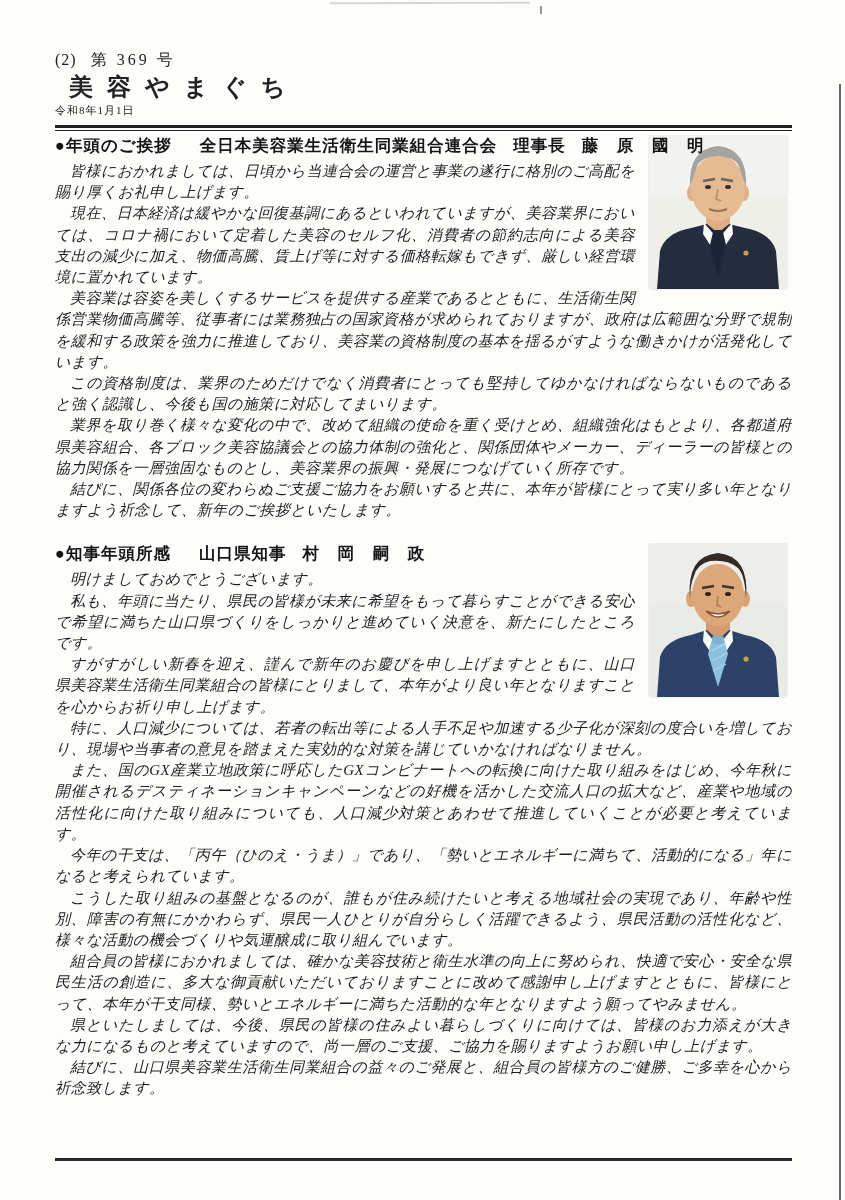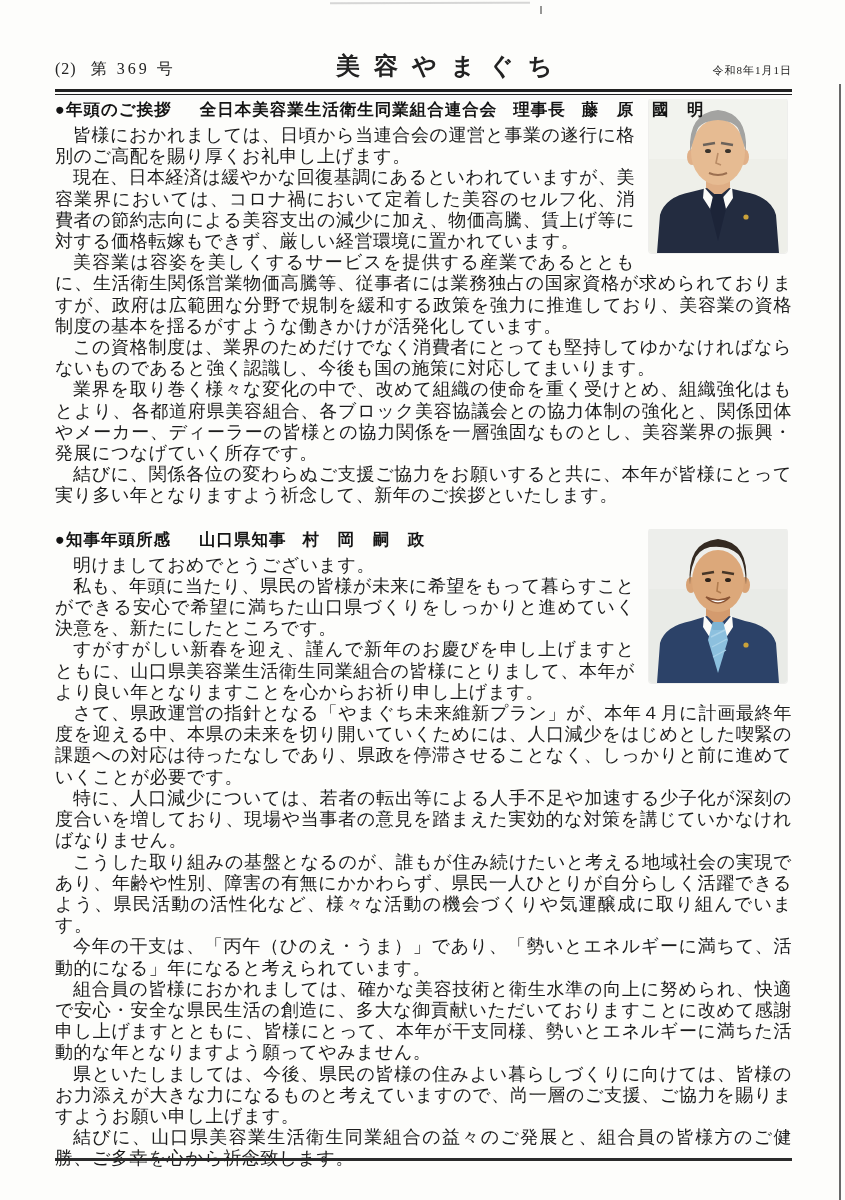--- a/index.html
+++ b/index.html
@@ -24,21 +24,21 @@
   .scan-tick-top {
     position:absolute; left:540px; top:6px; width:2px; height:8px;
     background:#6a6a6a; opacity:.7;
   }
 
   .content { position:absolute; left:55px; top:50px; width:737px; }
 
   
   .masthead {
     display:flex; justify-content:space-between; align-items:baseline;
-    font-size:16px; letter-spacing:1px; color:#222;
+    font-size:16px; letter-spacing:1px; color:#222;flex-direction:column;
   }
   .masthead .left { white-space:pre; }
   .masthead .issue { margin-left:14px; letter-spacing:3px; }
   .masthead .title {
     font-size:24px; font-weight:bold; letter-spacing:14px;
     padding-left:14px; 
   }
   .masthead .date { font-size:11px; letter-spacing:1px; }
 
   .rule-double { margin-top:7px; }
@@ -51,22 +51,22 @@
 
   .heading {
     font-family:"Liberation Sans","DejaVu Sans",sans-serif;
     font-weight:bold; font-size:16.5px; letter-spacing:1px;
     white-space:nowrap; margin:0 0 4px 0; color:#151515;
   }
   .heading .org  { margin-left:28px; }
   .heading .role { margin-left:16px; }
   .heading .name { margin-left:16px; letter-spacing:7px; }
 
-  .body-text { font-size:18px; line-height:21.2px; letter-spacing:0.5px;
-               text-align:justify; }
+  .body-text { font-size:15px; line-height:21.2px; letter-spacing:0.5px;
+               text-align:justify;font-style:italic; }
   .body-text p { margin:0; text-indent:1em; }
 
   .portrait {
     float:right; width:138px; height:154px;
     margin:0 5px 6px 14px;
     border-radius:3px; overflow:hidden;
     box-shadow:0 0 0 1px rgba(0,0,0,0.06);
   }
   .portrait svg { display:block; }
 
@@ -159,24 +159,24 @@
           <circle cx="97" cy="116" r="2.6" fill="#caa23a"></circle>
         </svg>
       </div>
       <h2 class="heading">
         <span>●知事年頭所感</span><span class="org">山口県知事</span><span class="name">村 岡 嗣 政</span>
       </h2>
       <div class="body-text">
           <p>明けましておめでとうございます。</p>
           <p>私も、年頭に当たり、県民の皆様が未来に希望をもって暮らすことができる安心で希望に満ちた山口県づくりをしっかりと進めていく決意を、新たにしたところです。</p>
           <p>すがすがしい新春を迎え、謹んで新年のお慶びを申し上げますとともに、山口県美容業生活衛生同業組合の皆様にとりまして、本年がより良い年となりますことを心からお祈り申し上げます。</p>
-          <p>さて、県政運営の指針となる「やまぐち未来維新プラン」が、本年４月に計画最終年度を迎える中、本県の未来を切り開いていくためには、人口減少をはじめとした喫緊の課題への対応は待ったなしであり、県政を停滞させることなく、しっかりと前に進めていくことが必要です。</p>
           <p>特に、人口減少については、若者の転出等による人手不足や加速する少子化が深刻の度合いを増しており、現場や当事者の意見を踏まえた実効的な対策を講じていかなければなりません。</p>
+          <p>また、国のGX産業立地政策に呼応したGXコンビナートへの転換に向けた取り組みをはじめ、今年秋に開催されるデスティネーションキャンペーンなどの好機を活かした交流人口の拡大など、産業や地域の活性化に向けた取り組みについても、人口減少対策とあわせて推進していくことが必要と考えています。</p>
+          <p>今年の干支は、「丙午（ひのえ・うま）」であり、「勢いとエネルギーに満ちて、活動的になる」年になると考えられています。</p>
           <p>こうした取り組みの基盤となるのが、誰もが住み続けたいと考える地域社会の実現であり、年齢や性別、障害の有無にかかわらず、県民一人ひとりが自分らしく活躍できるよう、県民活動の活性化など、様々な活動の機会づくりや気運醸成に取り組んでいます。</p>
-          <p>今年の干支は、「丙午（ひのえ・うま）」であり、「勢いとエネルギーに満ちて、活動的になる」年になると考えられています。</p>
           <p>組合員の皆様におかれましては、確かな美容技術と衛生水準の向上に努められ、快適で安心・安全な県民生活の創造に、多大な御貢献いただいておりますことに改めて感謝申し上げますとともに、皆様にとって、本年が干支同様、勢いとエネルギーに満ちた活動的な年となりますよう願ってやみません。</p>
           <p>県といたしましては、今後、県民の皆様の住みよい暮らしづくりに向けては、皆様のお力添えが大きな力になるものと考えていますので、尚一層のご支援、ご協力を賜りますようお願い申し上げます。</p>
           <p>結びに、山口県美容業生活衛生同業組合の益々のご発展と、組合員の皆様方のご健勝、ご多幸を心から祈念致します。</p>
         </div>
     </section>
 
   </div>
 
   <div class="footer-rule"></div>
 

